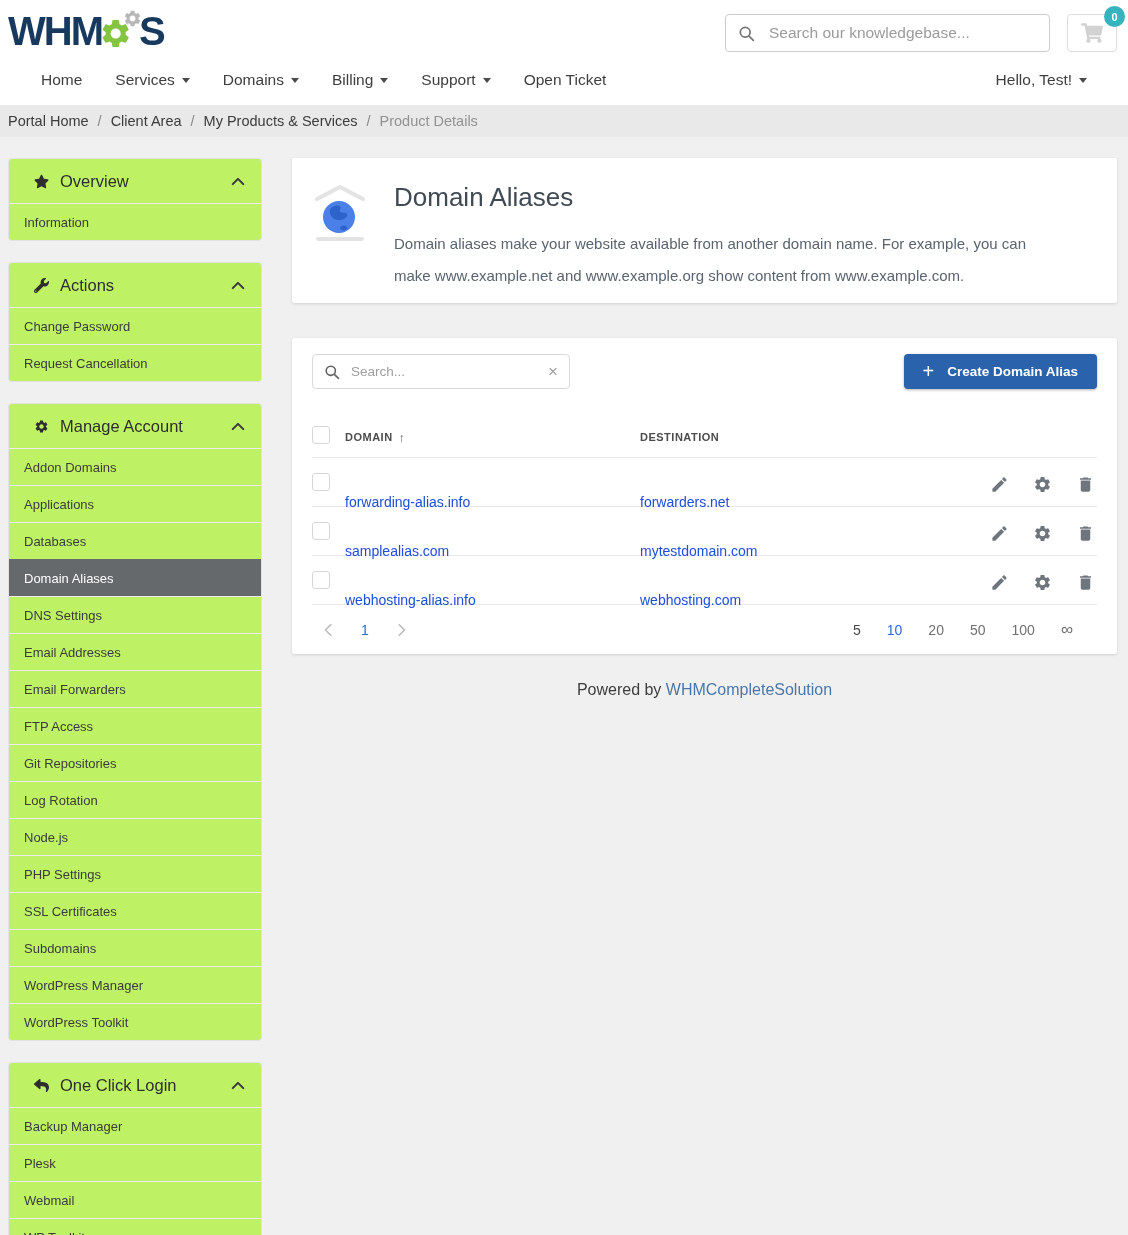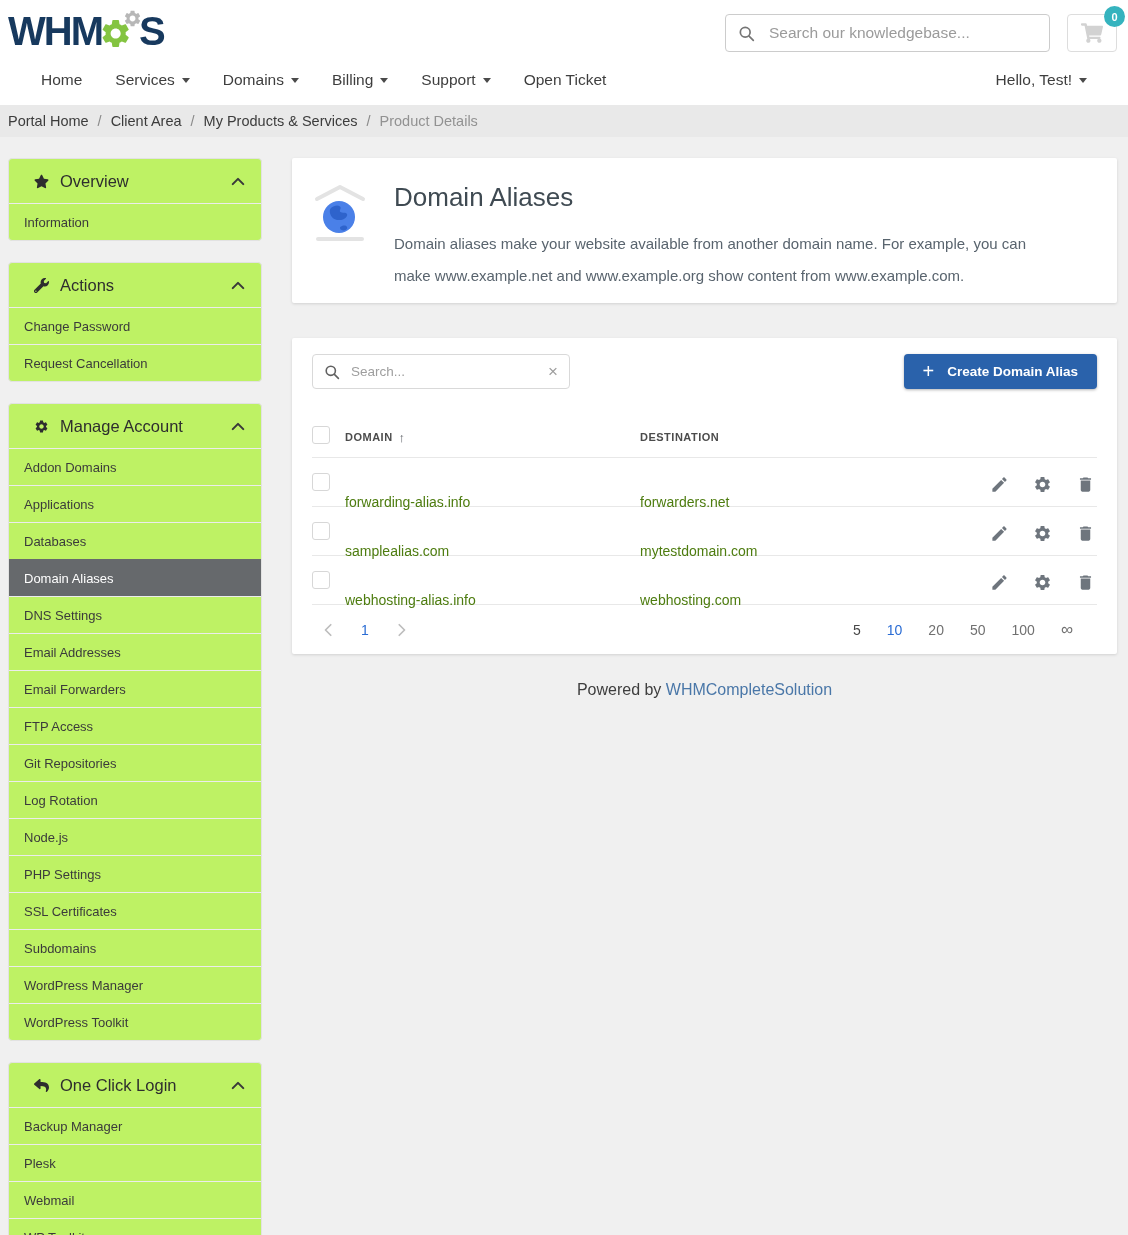--- a/index.html
+++ b/index.html
@@ -55,21 +55,21 @@
   .filter-search input { border:none; outline:none; flex:1; font-size:13.5px; color:#444; font-family:inherit; min-width:0; }
   .filter-search input::placeholder { color:#9e9e9e; }
   .clear-icon { color:#9e9e9e; font-size:17px; cursor:pointer; line-height:1; }
   .create-btn { display:flex; align-items:center; gap:13px; height:35px; padding:0 19px; background:var(--button-blue,#2a62ab); color:#fff; border:none; border-radius:4px; font-size:13.5px; font-weight:bold; font-family:inherit; cursor:pointer; box-shadow:0 1px 3px rgba(0,0,0,.3); }
   .plus-icon { font-size:20px; font-weight:400; line-height:1; position:relative; top:-1px; }
   .t-head, .t-row { display:grid; grid-template-columns:33px 295px 1fr 115px; align-items:center; }
   .t-head { height:40px; margin-top:28px; }
   .t-head .th { font-size:11px; font-weight:bold; color:#4c4c4c; letter-spacing:.5px; cursor:pointer; display:flex; align-items:center; gap:6px; }
   .sort-arrow { color:#5f6368; font-size:13px; font-weight:400; }
   .t-row { height:49px; border-top:1px solid #e8e8e8; }
-  .t-cell { font-size:14px; color:#4d7c0f;margin-top:36px; }
+  .t-cell { font-size:14px; color:#1d4ed8;margin-top:36px; }
   .checkbox { width:18px; height:18px; border:1px solid #d7d7d7; border-radius:3px; background:#fff; display:inline-block; cursor:pointer; }
   .t-actions { display:flex; justify-content:flex-end; gap:24px; padding-right:2px; }
   .action-btn { background:none; border:none; padding:0; cursor:pointer; display:flex; }
   .action-btn svg { width:19px; height:19px; fill:#6e757d; }
   .pager { display:flex; align-items:center; height:50px; border-top:1px solid #e8e8e8; }
   .pager-left { display:flex; align-items:center; gap:25px; padding-left:10px; }
   .pg-chev { display:flex; cursor:pointer; }
   .page-num { font-size:14px; color:var(--pagination-blue,#2a6cd4); cursor:pointer; }
   .pager-right { margin-left:auto; display:flex; align-items:center; gap:26px; padding-right:24px; }
   .psize { font-size:14px; color:#707070; cursor:pointer; }

